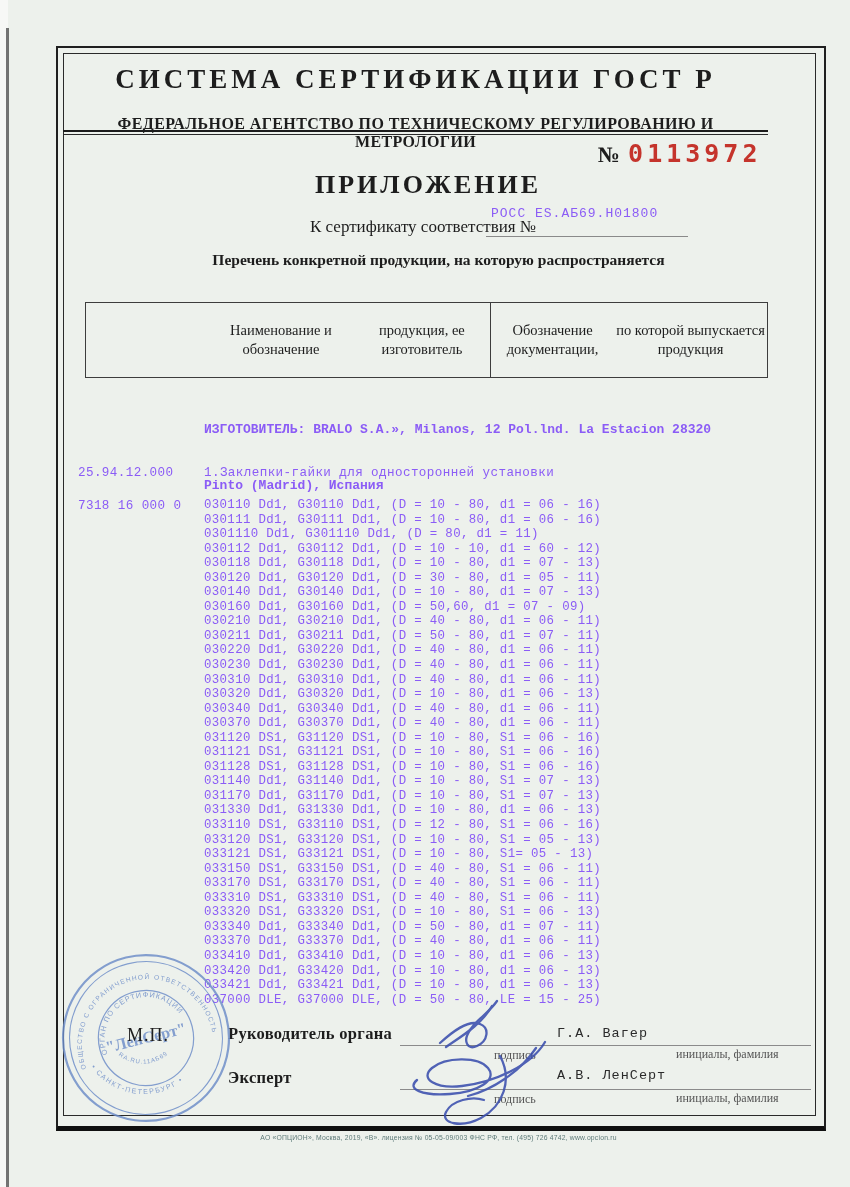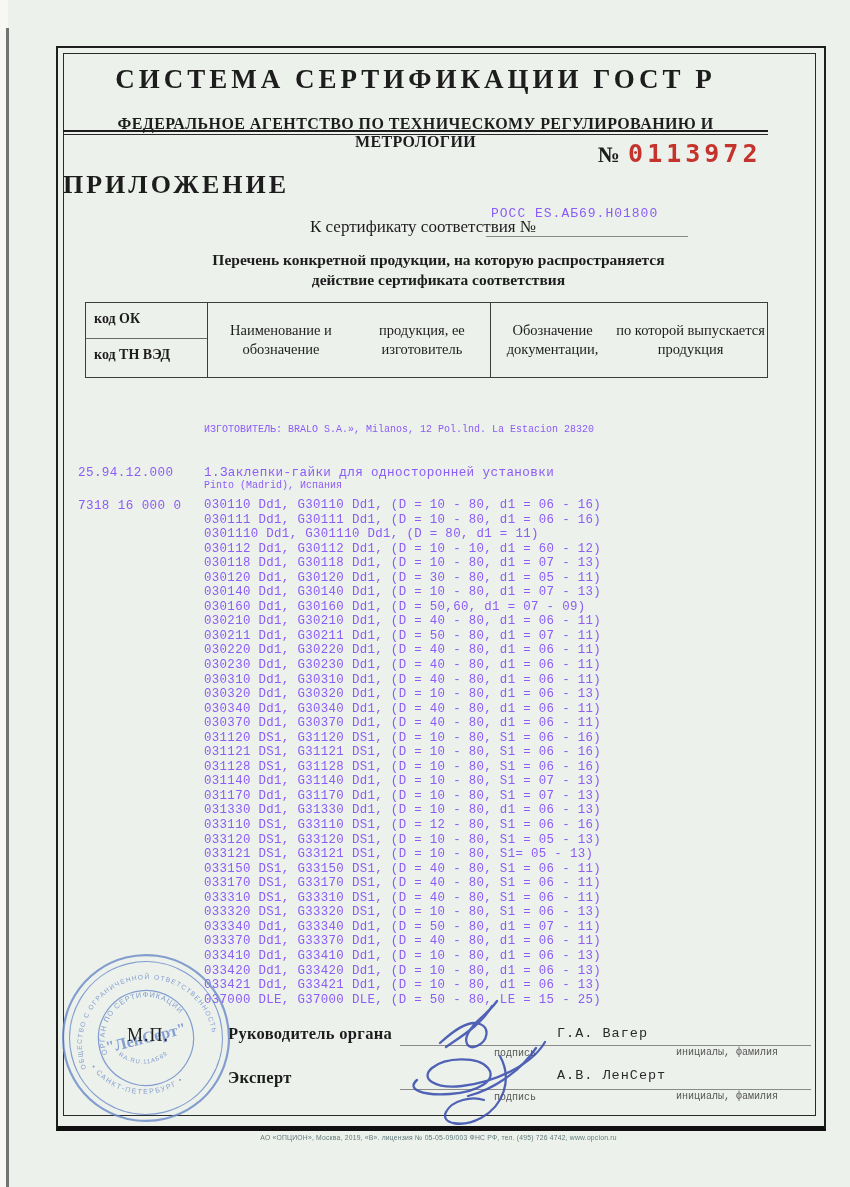--- a/index.html
+++ b/index.html
@@ -13,51 +13,51 @@
   .frame-inner{position:absolute;left:63px;top:53px;width:751px;height:1061px;
                border:1px solid #2a2a2a;}
   .header-box{position:absolute;left:63px;top:53px;width:705px;height:77px;
               border-bottom:2.5px solid #1c1c1c;text-align:center;}
   .header-box:after{content:"";position:absolute;left:0;right:0;bottom:-5px;height:1px;background:#2a2a2a;}
   .h-title{margin-top:11px;font-size:27px;font-weight:bold;letter-spacing:4px;}
   .h-sub{margin-top:20px;font-size:16px;font-weight:bold;letter-spacing:.4px;}
   .doc-no{position:absolute;left:598px;top:139px;font-size:22px;font-weight:bold;}
   .doc-no .digits{font-family:"DejaVu Sans Mono","Liberation Mono",monospace;
                   color:#c5342c;font-size:25px;font-weight:bold;letter-spacing:4px;margin-left:8px;}
-  .appendix{position:absolute;left:63px;top:170px;width:730px;text-align:left;
+  .appendix{position:absolute;left:63px;top:170px;width:730px;text-align:center;
             font-size:26px;font-weight:bold;letter-spacing:3px;}
   .cert-label{position:absolute;left:310px;top:217px;font-size:17px;font-weight:normal;}
   .cert-num{position:absolute;left:491px;top:206px;
             font-family:"Liberation Mono","DejaVu Sans Mono",monospace;font-size:13px;letter-spacing:1px;color:#2c2c2c;}
   .cert-underline{position:absolute;left:486px;top:236px;width:202px;height:1px;background:#8a8a8a;}
   .purpose{position:absolute;left:63px;top:250px;width:751px;text-align:center;
            font-size:15.5px;font-weight:bold;line-height:20px;}
   
   .tbl{position:absolute;left:85px;top:302px;width:681px;height:74px;border:1.3px solid #3d3d3d;}
   .tbl .c1{position:absolute;left:0;top:0;width:121px;height:100%;border-right:1.3px solid #3d3d3d;}
   .tbl .c1 .split{position:absolute;left:0;top:35px;width:100%;height:1px;background:#6a6a6a;}
   .tbl .c1 .t{position:absolute;left:8px;font-size:14px;font-weight:bold;}
   .tbl .c1 .t.top{top:8px;}
   .tbl .c1 .t.bot{top:44px;}
   .tbl .c2{position:absolute;left:122px;top:0;width:282px;height:100%;border-right:1.3px solid #3d3d3d;}
   .tbl .c3{position:absolute;left:405px;top:0;width:276px;height:100%;}
   .tbl .hdr2{display:flex;flex-direction:row;justify-content:center;align-items:center;height:100%;
              font-size:14.5px;font-weight:normal;line-height:19px;text-align:center;}
   .mono{font-family:"Liberation Mono","DejaVu Sans Mono",monospace;color:#8b5cf6;}
-  .manufacturer{position:absolute;left:204px;top:384px;font-size:10px;line-height:18.5px;white-space:pre;}
+  .manufacturer{position:absolute;left:204px;top:384px;font-size:13px;line-height:18.5px;white-space:pre;font-weight:bold;}
   .ok-code{position:absolute;left:78px;top:466px;font-size:12.6px;letter-spacing:.4px;}
   .prod-title{position:absolute;left:204px;top:466px;font-size:12.6px;letter-spacing:.4px;}
   .tnved{position:absolute;left:78px;top:499px;font-size:12.6px;letter-spacing:.4px;}
   .items{position:absolute;left:204px;top:498px;font-size:12.4px;line-height:14.55px;
          letter-spacing:.35px;white-space:pre;}
   
   .sig-label{position:absolute;font-size:16.5px;font-weight:bold;letter-spacing:.3px;}
   .line{position:absolute;height:1px;background:#8b8b8b;}
-  .cap{position:absolute;font-family:Liberation Mono, monospace;
-       font-size:10px;color:#555;padding-left:48px;}
+  .cap{position:absolute;font-family:Liberation Serif, serif;
+       font-size:12px;color:#555;padding-left:48px;}
   .sig-name{position:absolute;font-family:"Liberation Mono","DejaVu Sans Mono",monospace;
             font-size:13.5px;letter-spacing:1px;color:#2b2b2b;}
   .mp{position:absolute;left:112px;top:1025px;font-size:18px;letter-spacing:1px;z-index:6;margin-left:15px;}
   .stamp{position:absolute;left:60px;top:952px;width:172px;height:172px;
          transform:rotate(-14deg);opacity:.82;z-index:5;}
   .ink{position:absolute;left:0;top:0;width:850px;height:1187px;z-index:7;pointer-events:none;}
   .footer-print{position:absolute;left:63px;top:1134px;width:751px;text-align:center;
                 font-family:"Liberation Sans","DejaVu Sans",sans-serif;
                 font-size:6.8px;color:#5d7a78;letter-spacing:.2px;}
 </style>
@@ -79,29 +79,23 @@
 </div>
 
 <div class="appendix">ПРИЛОЖЕНИЕ</div>
 
 <div class="cert-label">К сертификату соответствия №</div>
 <div class="cert-num mono">РОСС ES.АБ69.Н01800</div>
 <div class="cert-underline"></div>
 
 <div class="purpose">
   <div>Перечень конкретной продукции,  на которую распространяется</div>
-  <div>действие сертификата соответствия</div>
 </div>
 
 <div class="tbl">
-  <div class="c1">
-    <div class="t top">код ОК</div>
-    <div class="split"></div>
-    <div class="t bot">код ТН ВЭД</div>
-  </div>
   <div class="c2">
     <div class="hdr2">
       <div>Наименование и обозначение</div>
       <div>продукция, ее изготовитель</div>
     </div>
   </div>
   <div class="c3">
     <div class="hdr2">
       <div>Обозначение документации,</div>
       <div>по которой выпускается продукция</div>

